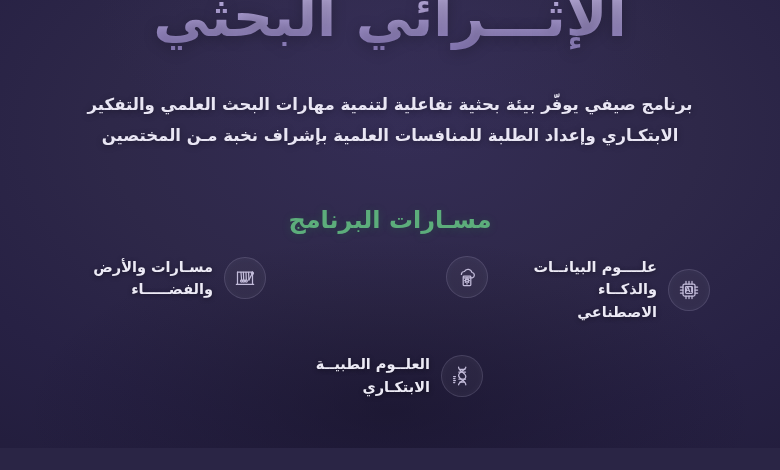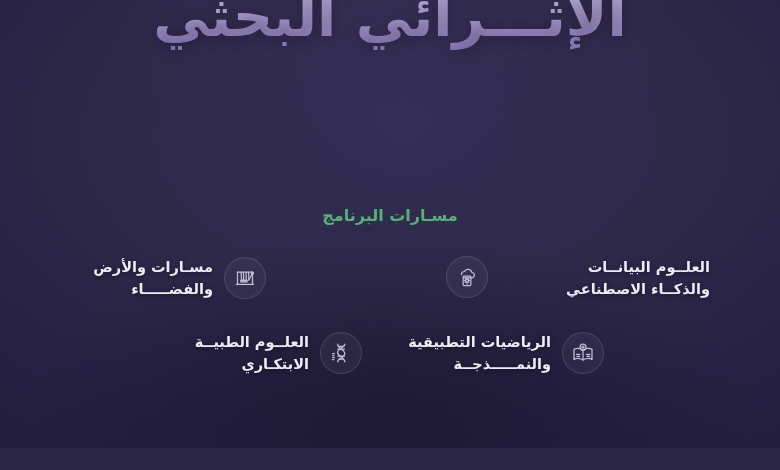--- a/index.html
+++ b/index.html
@@ -74,21 +74,21 @@
     z-index:3;
   }
 
   
   .section-heading {
     position:absolute;
     top:206px;
     left:0;
     right:0;
     text-align:center;
-    font-size:16px;
+    font-size:24px;
     font-weight:bold;
     letter-spacing:.5px;
     color:#5cad7b;
     text-shadow:0 1px 8px rgba(40,120,70,.30);
     z-index:3;
   }
 
   
   .tracks {
     position:absolute;
@@ -164,29 +164,41 @@
     white-space:pre-line;
   }
 </style>
 </head>
 <body>
 
 <div id="page">
 
   <h1 class="hero-title">الإثـــرائي البحثي</h1>
 
+  <p class="hero-desc">برنامج صيفي يوفّر بيئة بحثية تفاعلية لتنمية مهارات البحث العلمي والتفكير الابتكـاري وإعداد الطلبة للمنافسات العلمية بإشراف نخبة مـن المختصين</p>
 
   <h2 class="section-heading">مسـارات البرنامج</h2>
 
   <div class="tracks">
 
     <div class="track-row row-1">
 
       <div class="track-card">
-        <span class="track-label">العلــوم البيانــات
+        <span class="icon-badge">
+          <svg viewBox="0 0 24 24">
+            <rect x="6" y="6" width="12" height="12" rx="1.5"></rect>
+            <rect x="8.6" y="8.6" width="6.8" height="6.8" rx="0.8"></rect>
+            <text x="12" y="13.6" text-anchor="middle">AI</text>
+            <path d="M9 6V3.4M12 6V3.4M15 6V3.4"></path>
+            <path d="M9 18v2.6M12 18v2.6M15 18v2.6"></path>
+            <path d="M6 9H3.4M6 12H3.4M6 15H3.4"></path>
+            <path d="M18 9h2.6M18 12h2.6M18 15h2.6"></path>
+          </svg>
+        </span>
+        <span class="track-label">علــــوم البيانــات
 والذكــاء الاصطناعي</span>
       </div>
 
       <div class="track-card">
         <span class="icon-badge">
           <svg viewBox="0 0 24 24">
             <path d="M6.4 9.4a3.1 3.1 0 0 1 3-2.9 4 4 0 0 1 7.5 1 2.7 2.7 0 0 1 .4 5.3H8.6"></path>
             <rect x="8.2" y="11.2" width="7.6" height="9.4" rx="0.8"></rect>
             <circle cx="12" cy="15.6" r="1.5"></circle>
             <path d="M12 12.6v1M12 18.1v1M9.6 15.6h1M13.4 15.6h1"></path>
@@ -210,34 +222,20 @@
           </svg>
         </span>
         <span class="track-label">مسـارات والأرض
 والفضـــــاء</span>
       </div>
 
     </div>
 
     <div class="track-row row-2">
 
-      <div class="track-card">
-        <span class="icon-badge">
-          <svg viewBox="0 0 24 24">
-            <path d="M3 8.4c2.6-1.4 5.4-1.4 9 .6 3.6-2 6.4-2 9-.6v10c-2.6-1.4-5.4-1.4-9 .6-3.6-2-6.4-2-9-.6z"></path>
-            <path d="M12 9v10"></path>
-            <circle cx="12" cy="6.2" r="3"></circle>
-            <path d="M10.7 6.2h2.6M12 4.9v2.6"></path>
-            <path d="M5.4 13.4h3.4M6 15.3h2.6"></path>
-            <path d="M15.4 13.4h3.4M16 15.3h2.6"></path>
-          </svg>
-        </span>
-        <span class="track-label">الرياضيات التطبيقية
-والنمـــــذجــة</span>
-      </div>
 
       <div class="track-card">
         <span class="icon-badge">
           <svg viewBox="0 0 24 24">
             <path d="M8.6 3.2c0 4.2 7.2 5.4 7.2 9.4s-7.2 5.2-7.2 8.2"></path>
             <path d="M15.8 3.2c0 3-7.2 4.2-7.2 8.2 0 4 7.2 5.2 7.2 9.4"></path>
             <path d="M9.5 5.4h5.4M8.8 8h6.7M8.9 15.2h6.6M9.7 18h5"></path>
             <path d="M3.6 12.6h1.8M3.6 14.6h1.4M3.6 16.6h1.8M3.6 18.6h1.2"></path>
           </svg>
         </span>

